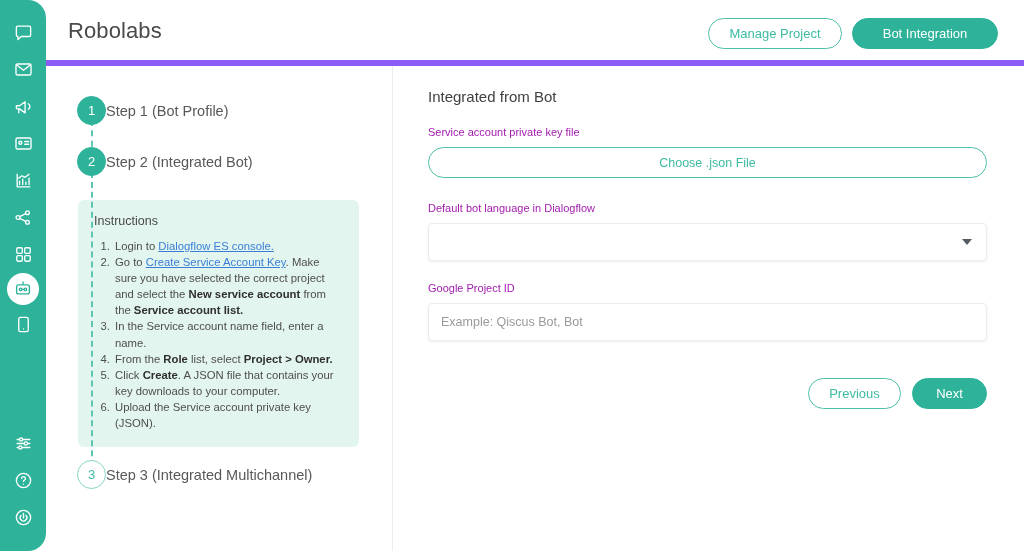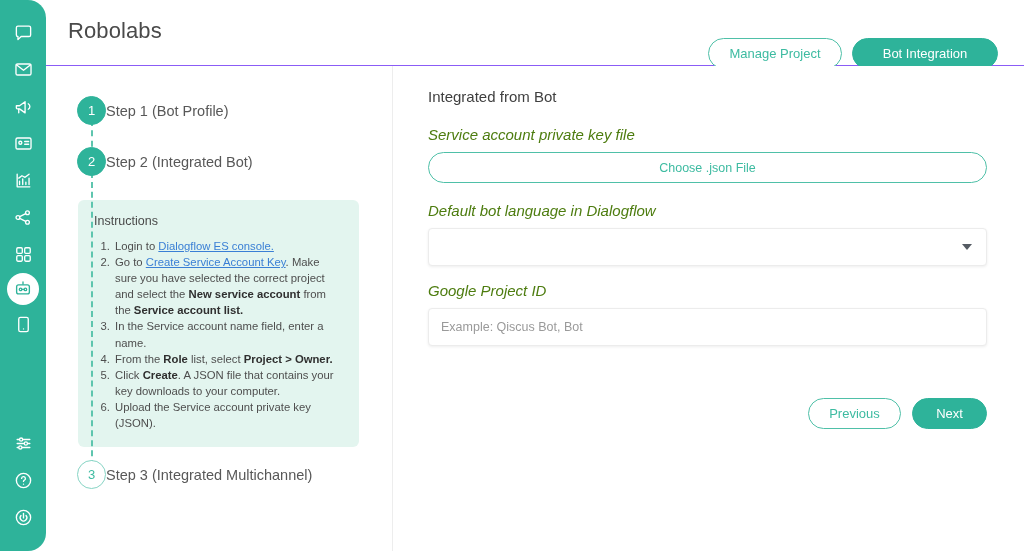--- a/index.html
+++ b/index.html
@@ -46,21 +46,21 @@
     width: 32px; height: 32px;
   }
   .nav-spacer { flex: 1 1 auto; }
 
   
   #header {
     position: absolute;
     left: 46px; top: 0;
     width: 978px; height: 66px;
     background: #ffffff;
-    border-bottom: 1px solid #8b5cf6;
+    border-bottom: 6px solid #8b5cf6;
   }
   #page-title {
     position: absolute;
     left: 22px; top: 18px;
     font-size: 22px;
     color: #4a4a4a;
     letter-spacing: .1px;
   }
   .hdr-btns {
     position: absolute;
@@ -69,21 +69,20 @@
   }
   .btn {
     border-radius: 20px;
     font-size: 13px;
     padding: 0 20px;
     height: 31px;
     line-height: 29px;
     cursor: pointer;
     white-space: nowrap;
     text-align: center;
-    margin-top: 20px;
   }
   .btn-outline {
     background: #ffffff;
     border: 1px solid #4fc0a8;
     color: #3dbba1;
   }
   .btn-filled {
     background: #2eb39a;
     border: 1px solid #2eb39a;
     color: #ffffff;
@@ -170,23 +169,22 @@
     width: 631px; height: 485px;
     background: #ffffff;
   }
   #form-title {
     position: absolute;
     left: 35px; top: 22px;
     font-size: 15px;
     color: #3f3f3f;
   }
   .field-label {
-    font-size: 15px;
-    color: #4d7c0f;
-    font-style: italic;
+    font-size: 11px;
+    color: #a21caf;
   }
   .field-block { position: absolute; left: 35px; width: 559px; }
 
   #choose-file-btn {
     margin-top: 9px;
     height: 31px;
     line-height: 31px;
     border: 1px solid #4fc0a8;
     border-radius: 18px;
     color: #3dbba1;

